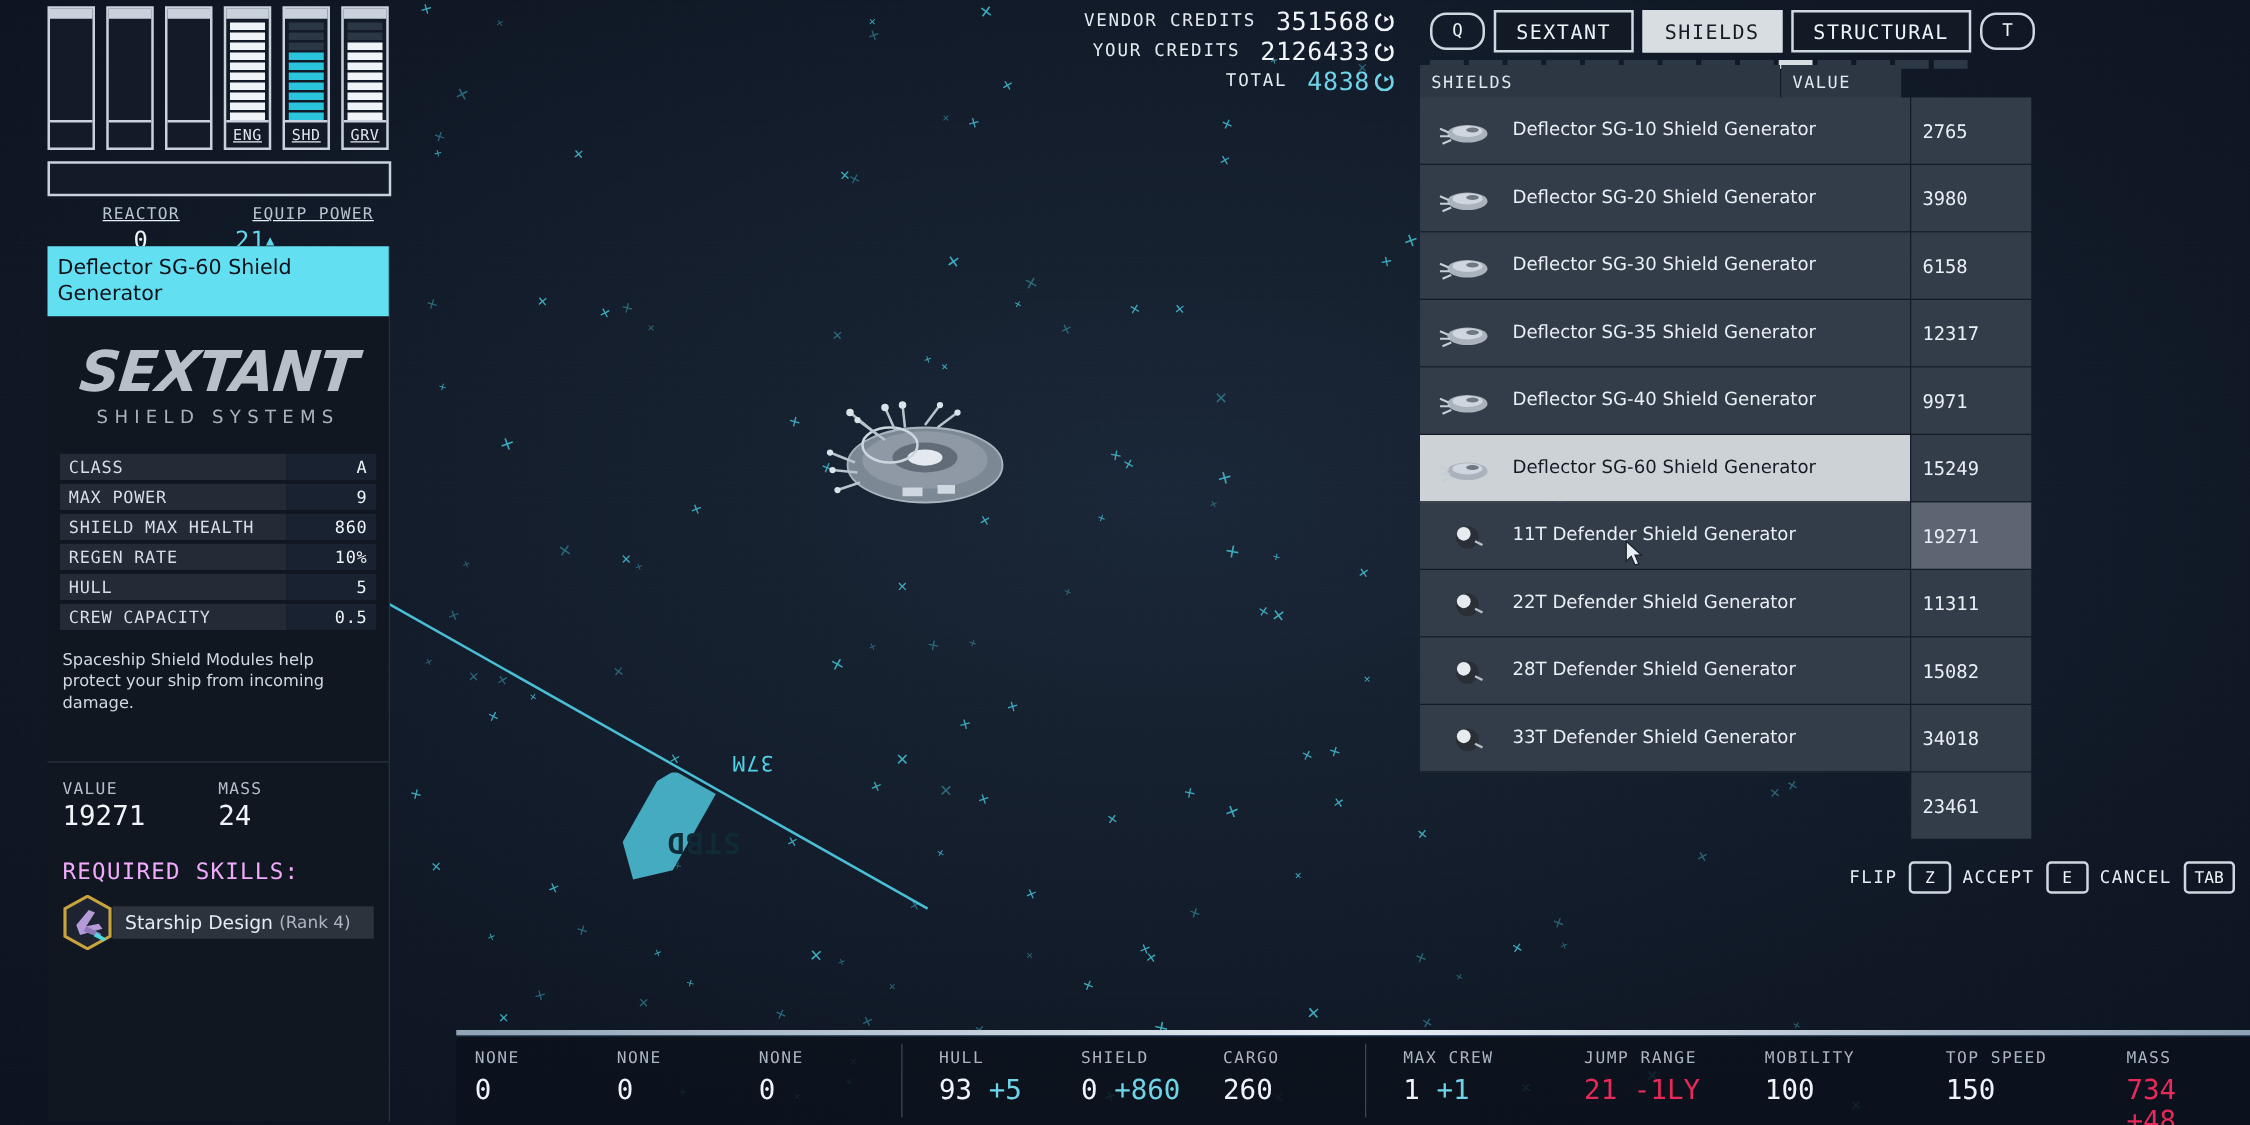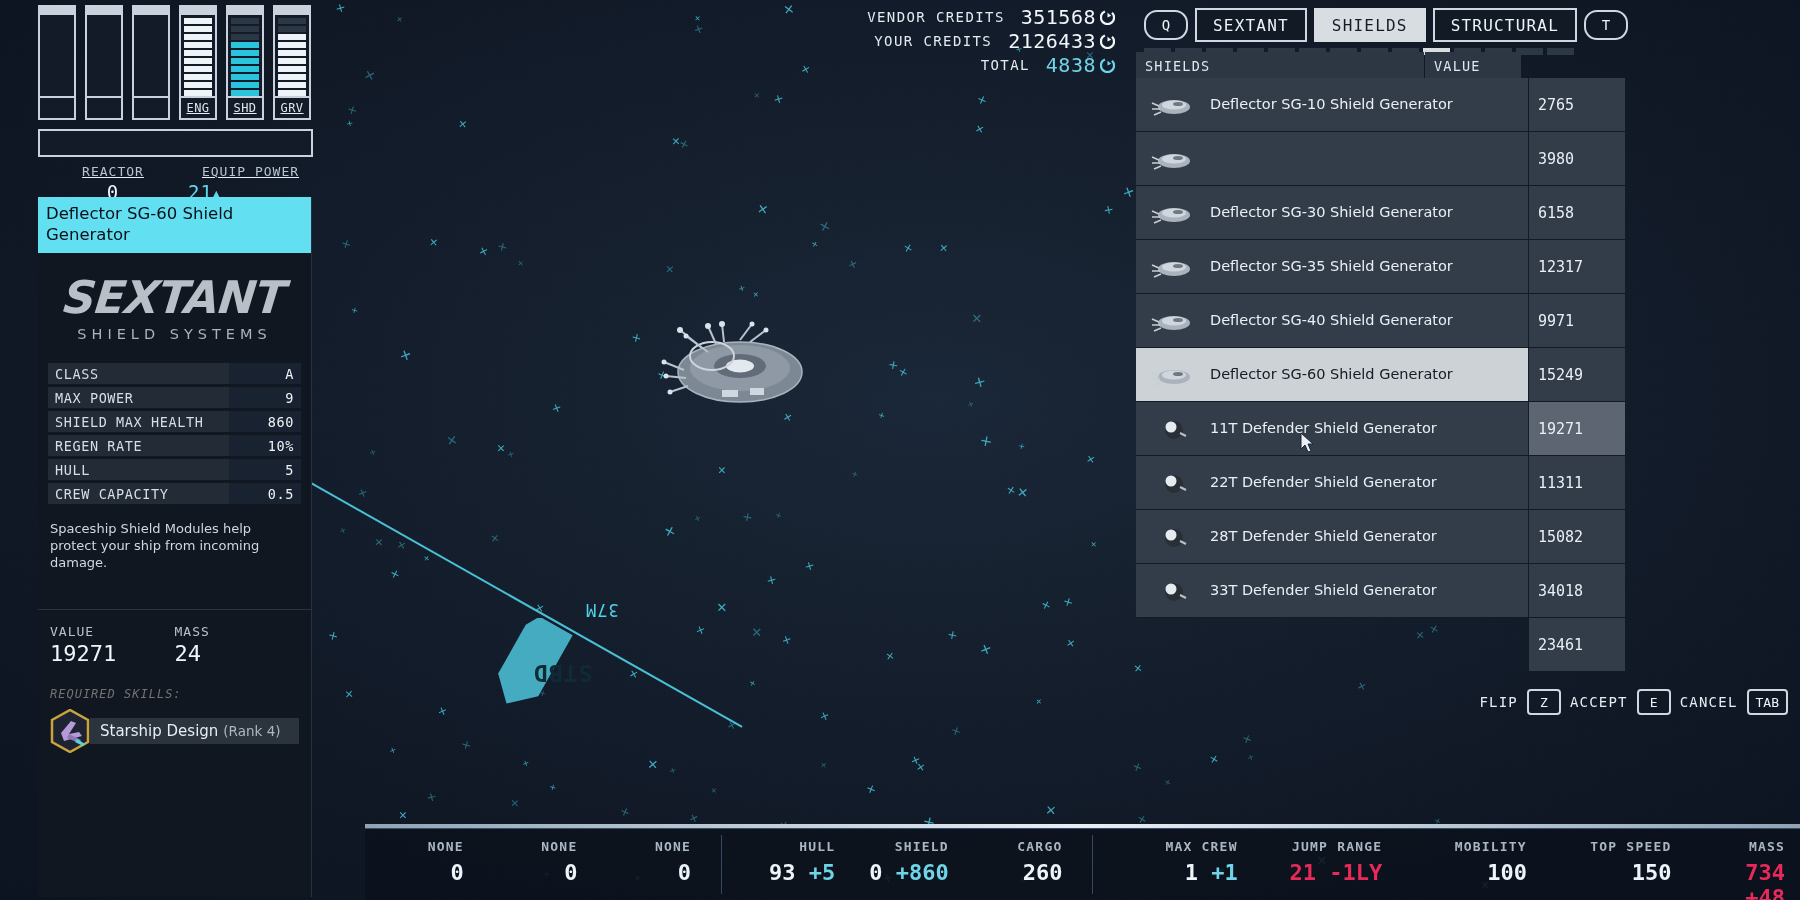--- a/index.html
+++ b/index.html
@@ -73,21 +73,21 @@
   .statrow .v { width:72px; background:#192230; color:#eef3f7; display:flex; align-items:center;
                 justify-content:flex-end; padding-right:7px; }
   #desc { margin:16px 12px 0 12px; font-family:"DejaVu Sans", sans-serif; font-size:13px;
           line-height:17px; color:#cfd7e0; }
   #vmblock { position:absolute; left:0; right:0; top:412px; border-top:1px solid #2a3441; padding:14px 12px 0 12px; }
   .vmwrap { display:flex; }
   .vmcol { width:125px; }
   .vmlabel { font-size:13px; letter-spacing:1px; color:#b7c1cc; }
   .vmval { font-size:22px; color:#f0f5fa; margin-top:2px; }
   #skills { position:absolute; left:0; right:0; top:490px; padding:0 12px; }
-  #skillslabel { font-size:12px; letter-spacing:1px; color:#737373;font-style:italic; }
+  #skillslabel { font-size:18px; letter-spacing:1px; color:#f0abfc; }
   #skillrow { display:flex; align-items:center; margin-top:8px; }
   #skillicon { width:40px; height:44px; flex:0 0 40px; }
   #skillname { flex:1; height:26px; background:#2a3views; background:#2b333d; display:flex; align-items:center;
                padding-left:10px; font-family:"DejaVu Sans", sans-serif; font-size:15px; color:#e6ecf2; }
   #skillrank { color:#aeb7c1; font-size:13.5px; margin-left:5px; }
 
   
   #credits { position:absolute; right:685px; top:5px; width:290px; text-align:right; }
   .crow { display:flex; justify-content:flex-end; align-items:center; height:24px; margin-bottom:0px; }
   .clabel { font-size:14px; letter-spacing:1.4px; color:#e4eaf1; }
@@ -129,21 +129,21 @@
   #prompts { position:absolute; right:12px; bottom:185px; display:flex; align-items:center; gap:9px; }
   .pmt { font-size:14px; letter-spacing:1.2px; color:#e6ecf2; }
   .pkey { border:2px solid #cfd7e0; border-radius:4px; min-width:34px; height:26px; padding:0 7px;
           display:flex; align-items:center; justify-content:center; font-size:13px; color:#eef3f7; }
 
   
   #statbar { position:absolute; left:365px; bottom:0; width:1435px; height:72px;
              background:rgba(11,18,28,.88); border-top:1px solid #36506a; display:flex; }
   #statline { position:absolute; left:365px; bottom:72px; width:1435px; height:4px;
               background:linear-gradient(90deg,#8fa3b5,#e9eef4 50%,#8fa3b5); }
-  .scell { width:84px; text-align:right; padding-top:10px;font-weight:bold; }
+  .scell { width:84px; text-align:left; padding-top:10px; }
   .scell.wide { width:115px; }
   .scell .sl { font-size:13px; letter-spacing:1.2px; color:#aab6c3; }
   .scell .sv { font-size:22px; margin-top:6px; color:#eef4fa; }
   .sdiv { width:1px; background:#35495e; margin:6px 0; }
   .plus { color:#6fd4e8; }
   .neg { color:#e8295a; }
   .sv.red { color:#e8295a; }
 </style>
 </head>
 <body>
@@ -594,20 +594,21 @@
     </div>
     <div class="irow">
       <div class="ic">
         <svg viewBox="0 0 46 26" width="46" height="26">
           <ellipse cx="24" cy="15" rx="16" ry="7" fill="#aab3bc"></ellipse>
           <ellipse cx="24" cy="13" rx="12" ry="4.5" fill="#cfd6dd"></ellipse>
           <path d="M9 14 L2 11 M10 17 L2 17 M11 20 L4 23" stroke="#c6ced6" stroke-width="1.6" fill="none"></path>
           <ellipse cx="28" cy="12" rx="5" ry="2" fill="#6e7880"></ellipse>
         </svg>
       </div>
+      <div class="nm">Deflector SG-20 Shield Generator</div>
     </div>
     <div class="irow">
       <div class="ic">
         <svg viewBox="0 0 46 26" width="46" height="26">
           <ellipse cx="24" cy="15" rx="16" ry="7" fill="#aab3bc"></ellipse>
           <ellipse cx="24" cy="13" rx="12" ry="4.5" fill="#cfd6dd"></ellipse>
           <path d="M9 14 L2 11 M10 17 L2 17 M11 20 L4 23" stroke="#c6ced6" stroke-width="1.6" fill="none"></path>
           <ellipse cx="28" cy="12" rx="5" ry="2" fill="#6e7880"></ellipse>
         </svg>
       </div>

